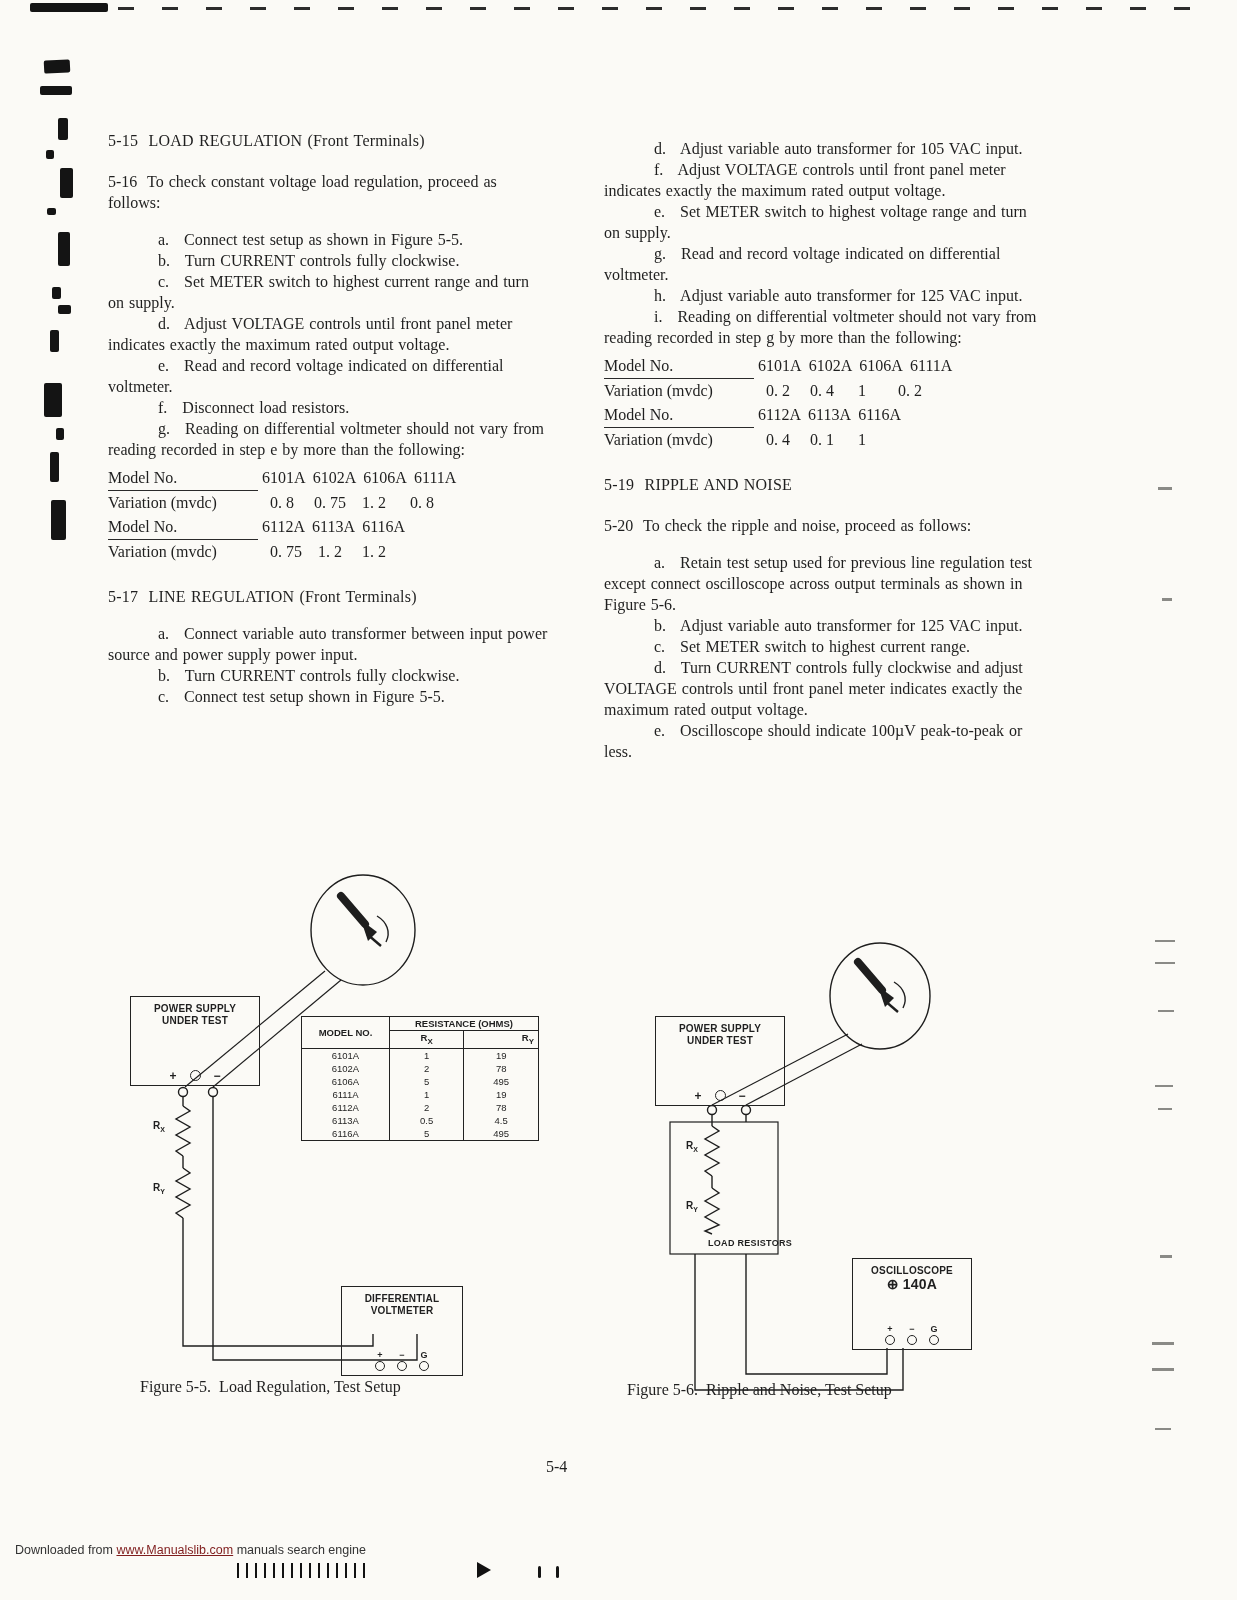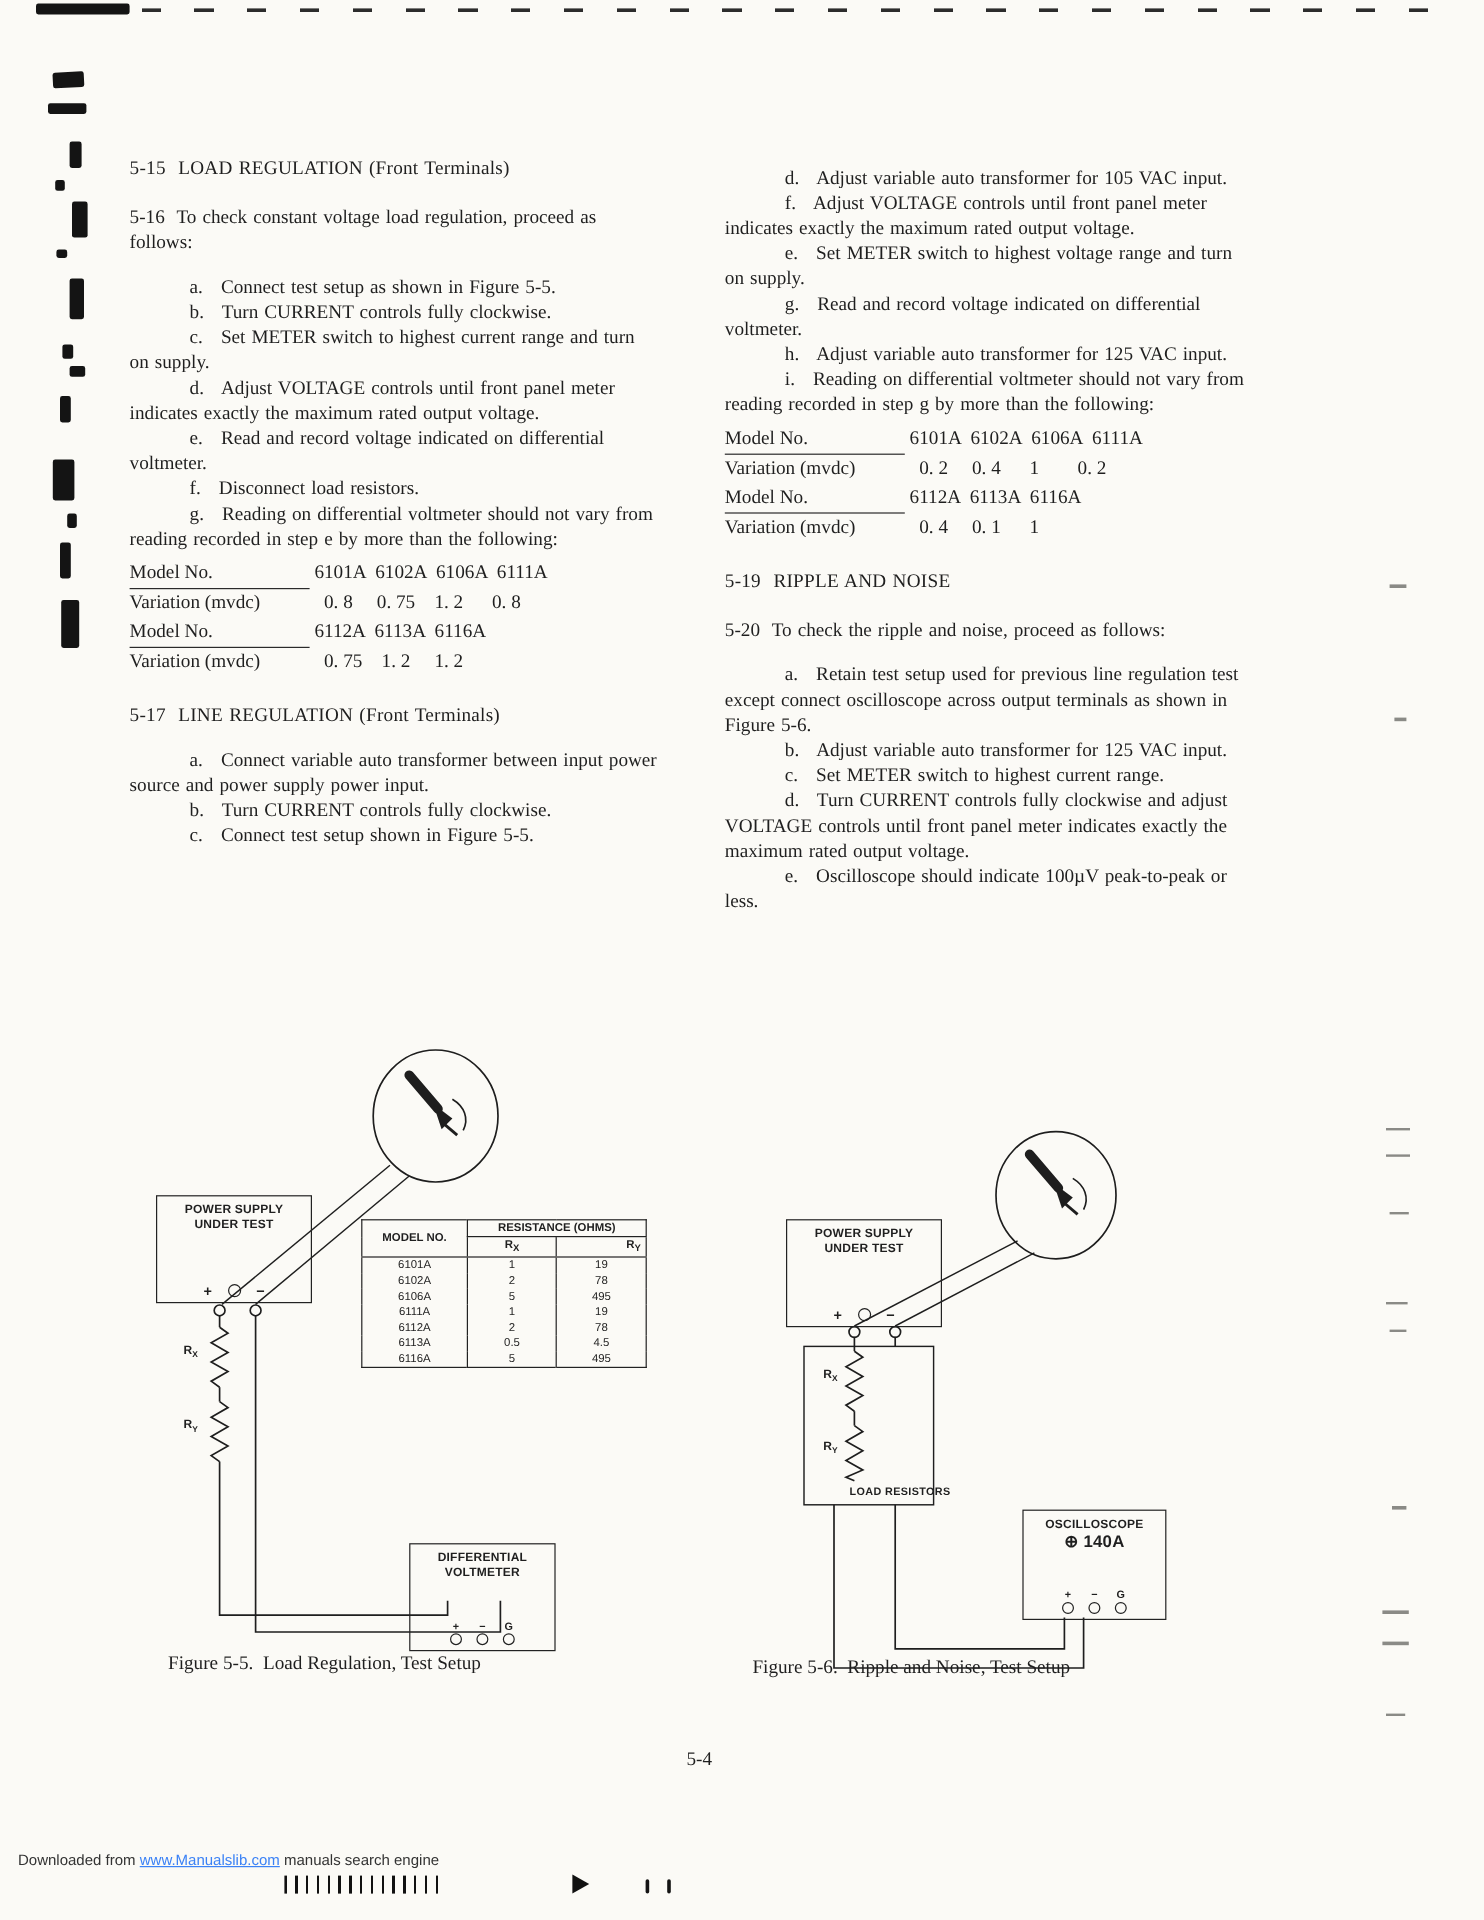--- a/index.html
+++ b/index.html
@@ -47,21 +47,21 @@
   .rtable{position:absolute;border-collapse:collapse;font-family:"Liberation Sans",sans-serif;font-size:9.5px;background:#fbfaf6;}
   .rtable td{padding:1px 4px;text-align:center;line-height:11px;}
   .rtable{border:1.6px solid #222;}
   .rtable td.bl{border-left:1px solid #222;}
   .rtable td.bb{border-bottom:1px solid #222;}
   .rtable td.hd{font-weight:bold;}
   
   .caption{position:absolute;font-size:16px;white-space:pre;}
   .pagenum{position:absolute;font-size:16px;}
   .footer{position:absolute;left:15px;top:1543px;font-family:"Liberation Sans",sans-serif;font-size:12.5px;color:#333;}
-  .footer a{color:#3b82f6;text-decoration:underline;cursor:pointer;}
+  .footer a{color:#7f1d1d;text-decoration:underline;cursor:pointer;}
   
   .art{position:absolute;background:#141414;border-radius:2px;}
   .artg{position:absolute;background:#8a8a86;}
 </style>
 </head>
 <body>
 
 <div class="page">
 
   <div class="col col-left">
@@ -277,21 +277,21 @@
           </span>
         <span class="term">
             <span>G</span>
             <span class="tcirc"></span>
           </span>
       </div>
     </div>
   </div>
   <div class="caption" style="left:627px;top:1381px;">Figure 5-6.  Ripple and Noise, Test Setup</div>
 
-  <div class="pagenum" style="left:572px;top:1458px;">5-4</div>
+  <div class="pagenum" style="left:546px;top:1458px;">5-4</div>
   <div class="footer">
     <span>Downloaded from </span><a>www.Manualslib.com</a><span>  manuals search engine</span>
   </div>
 
   <div class="art" style="left:30px;top:3px;width:78px;height:9px;"></div>
   <div class="art" style="left:118px;top:7px;width:1090px;height:3px;background:repeating-linear-gradient(90deg,#2c2c2c 0 16px,transparent 16px 44px);border-radius:0;"></div>
   <div class="art" style="left:44px;top:60px;width:26px;height:13px;transform:rotate(-3deg);"></div>
   <div class="art" style="left:40px;top:86px;width:32px;height:9px;"></div>
   <div class="art" style="left:58px;top:118px;width:10px;height:22px;"></div>
   <div class="art" style="left:46px;top:150px;width:8px;height:9px;"></div>

